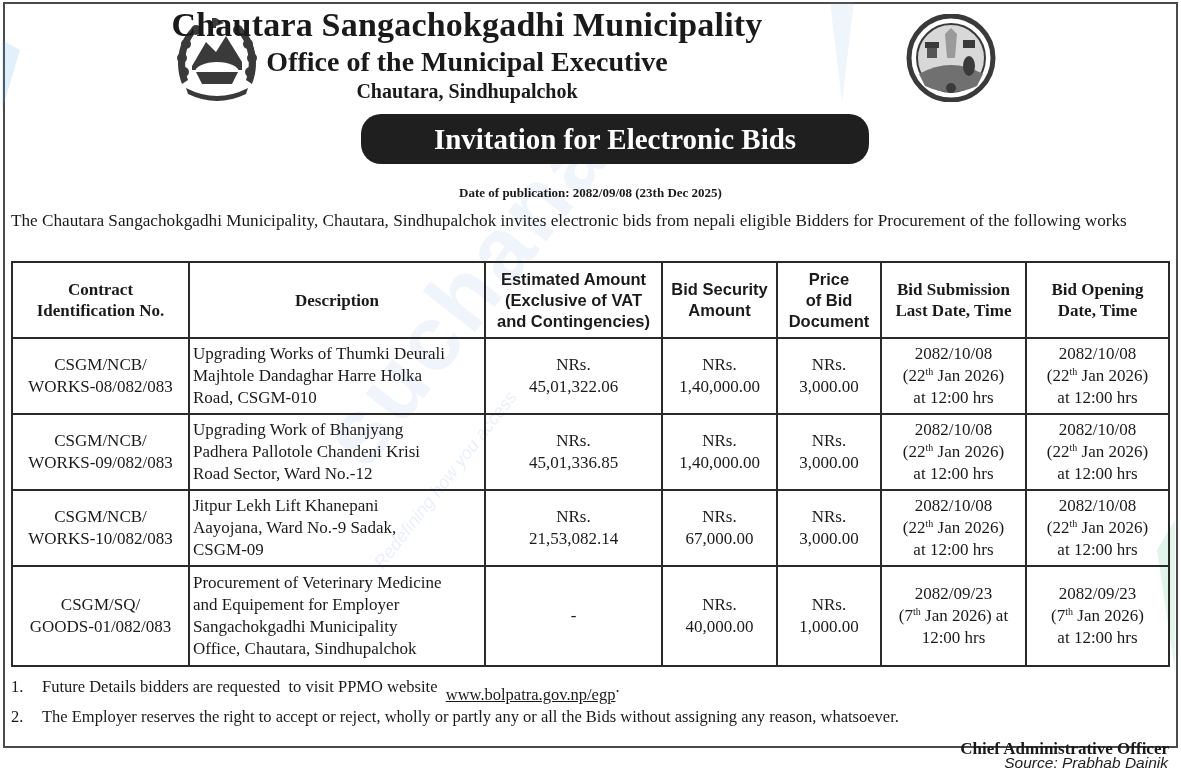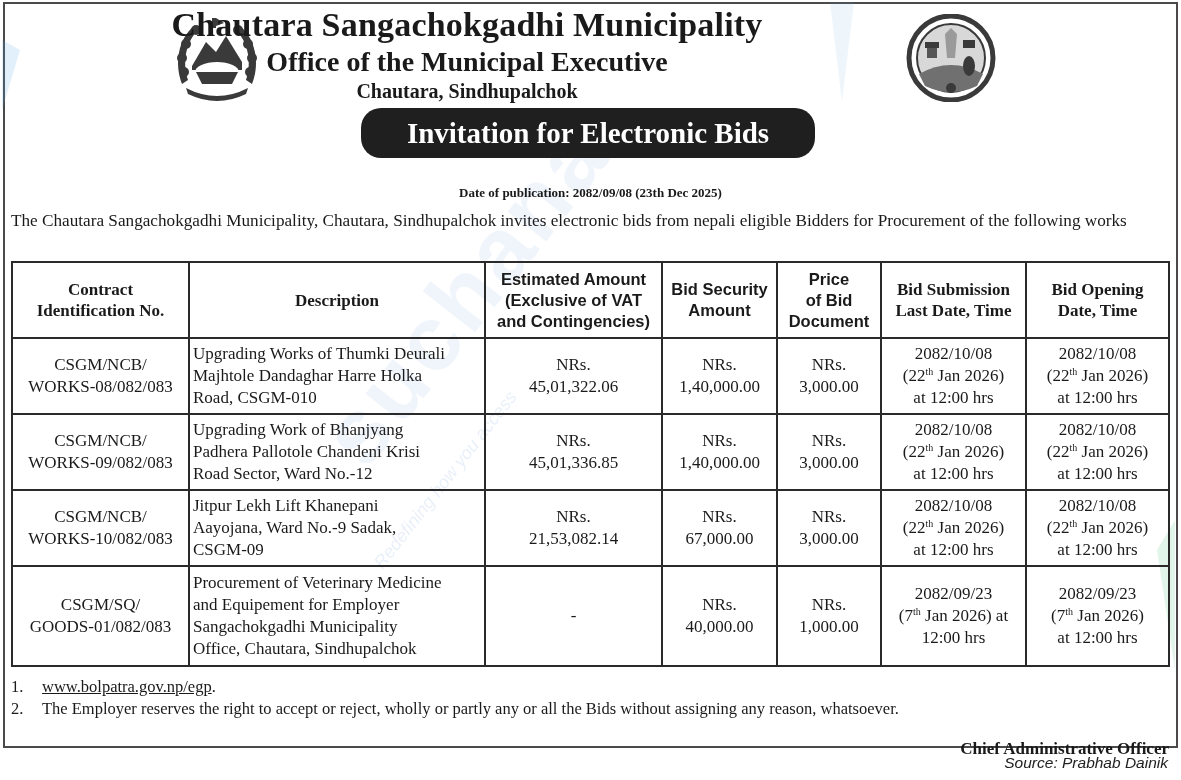--- a/index.html
+++ b/index.html
@@ -32,21 +32,21 @@
   .emblem-left { left: 172px; top: 14px; width: 90px; height: 88px; }
   .emblem-right { left: 905px; top: 14px; width: 92px; height: 88px; }
 
   
   .hdr { position: absolute; left: 0; width: 934px; text-align: center; font-weight: bold; }
   .title { top: 6px; font-size: 34px; letter-spacing: 0.2px; left: 156px; }
   .subtitle { top: 46px; font-size: 28px; left: 176px; }
   .address { top: 80px; font-size: 20px; left: 176px; }
 
   .pill {
-    position: absolute; left: 361px; top: 108px; width: 454px; height: 50px;
+    position: absolute; left: 361px; top: 114px; width: 508px; height: 50px;
     background: #1f1f1f; border-radius: 20px; color: #fff;
     font-size: 29px; font-weight: bold; text-align: center; line-height: 50px;
   }
   .pubdate { position: absolute; left: 0; width: 1181px; top: 185px; text-align: center; font-size: 13px; font-weight: bold; }
 
   .intro {
     position: absolute; left: 11px; top: 210px; width: 1158px;
     font-size: 17.2px; line-height: 21px; text-align: justify; text-align-last: left;
   }
 
@@ -62,21 +62,21 @@
   table.bids td { font-size: 17px; line-height: 22px; height: 76px; padding: 0 3px; }
   table.bids tr.tall td { height: 100px; }
   table.bids td.desc { text-align: left; padding-right: 4px; }
   .th-sans { font-family: "Liberation Sans", sans-serif; font-size: 16.5px !important; }
   .line { display: block; white-space: nowrap; }
   sup { font-size: 10px; vertical-align: 6px; line-height: 0; }
 
   .notes { position: absolute; left: 11px; top: 676px; font-size: 16.5px; line-height: 22px; }
   .note { display: flex; white-space: nowrap; }
   .note .num { width: 31px; }
-  .note a { color: #1a1a1a; text-decoration: underline; }
+  .note a { color: #1a1a1a; text-decoration: underline; margin-top: 8px; }
   .signatory { position: absolute; right: 12px; top: 724px; font-size: 17px; font-weight: bold; margin-top: 15px; }
   .source {
     position: absolute; right: 13px; top: 754px; font-family: "Liberation Sans", sans-serif;
     font-style: italic; font-size: 15.5px; color: #222;
   }
 </style>
 </head>
 <body>
 
 <div class="frame"></div>
@@ -312,20 +312,21 @@
           <span class="line">(<span>7</span><sup>th</sup><span> Jan 2026)</span></span>
           <span class="line">at 12:00 hrs</span>
         </td>
     </tr>
   </tbody>
 </table>
 
 <div class="notes">
   <div class="note">
     <span class="num">1.</span>
+    <span style="white-space:pre">Future Details bidders are requested  to visit PPMO website  </span>
     <a>www.bolpatra.gov.np/egp</a>
     <span>.</span>
   </div>
   <div class="note">
     <span class="num">2.</span>
     <span>The Employer  reserves the right to accept or reject, wholly or partly any or all the Bids without assigning any reason, whatsoever.</span>
   </div>
 </div>
 
 <div class="signatory">Chief Administrative Officer</div>

